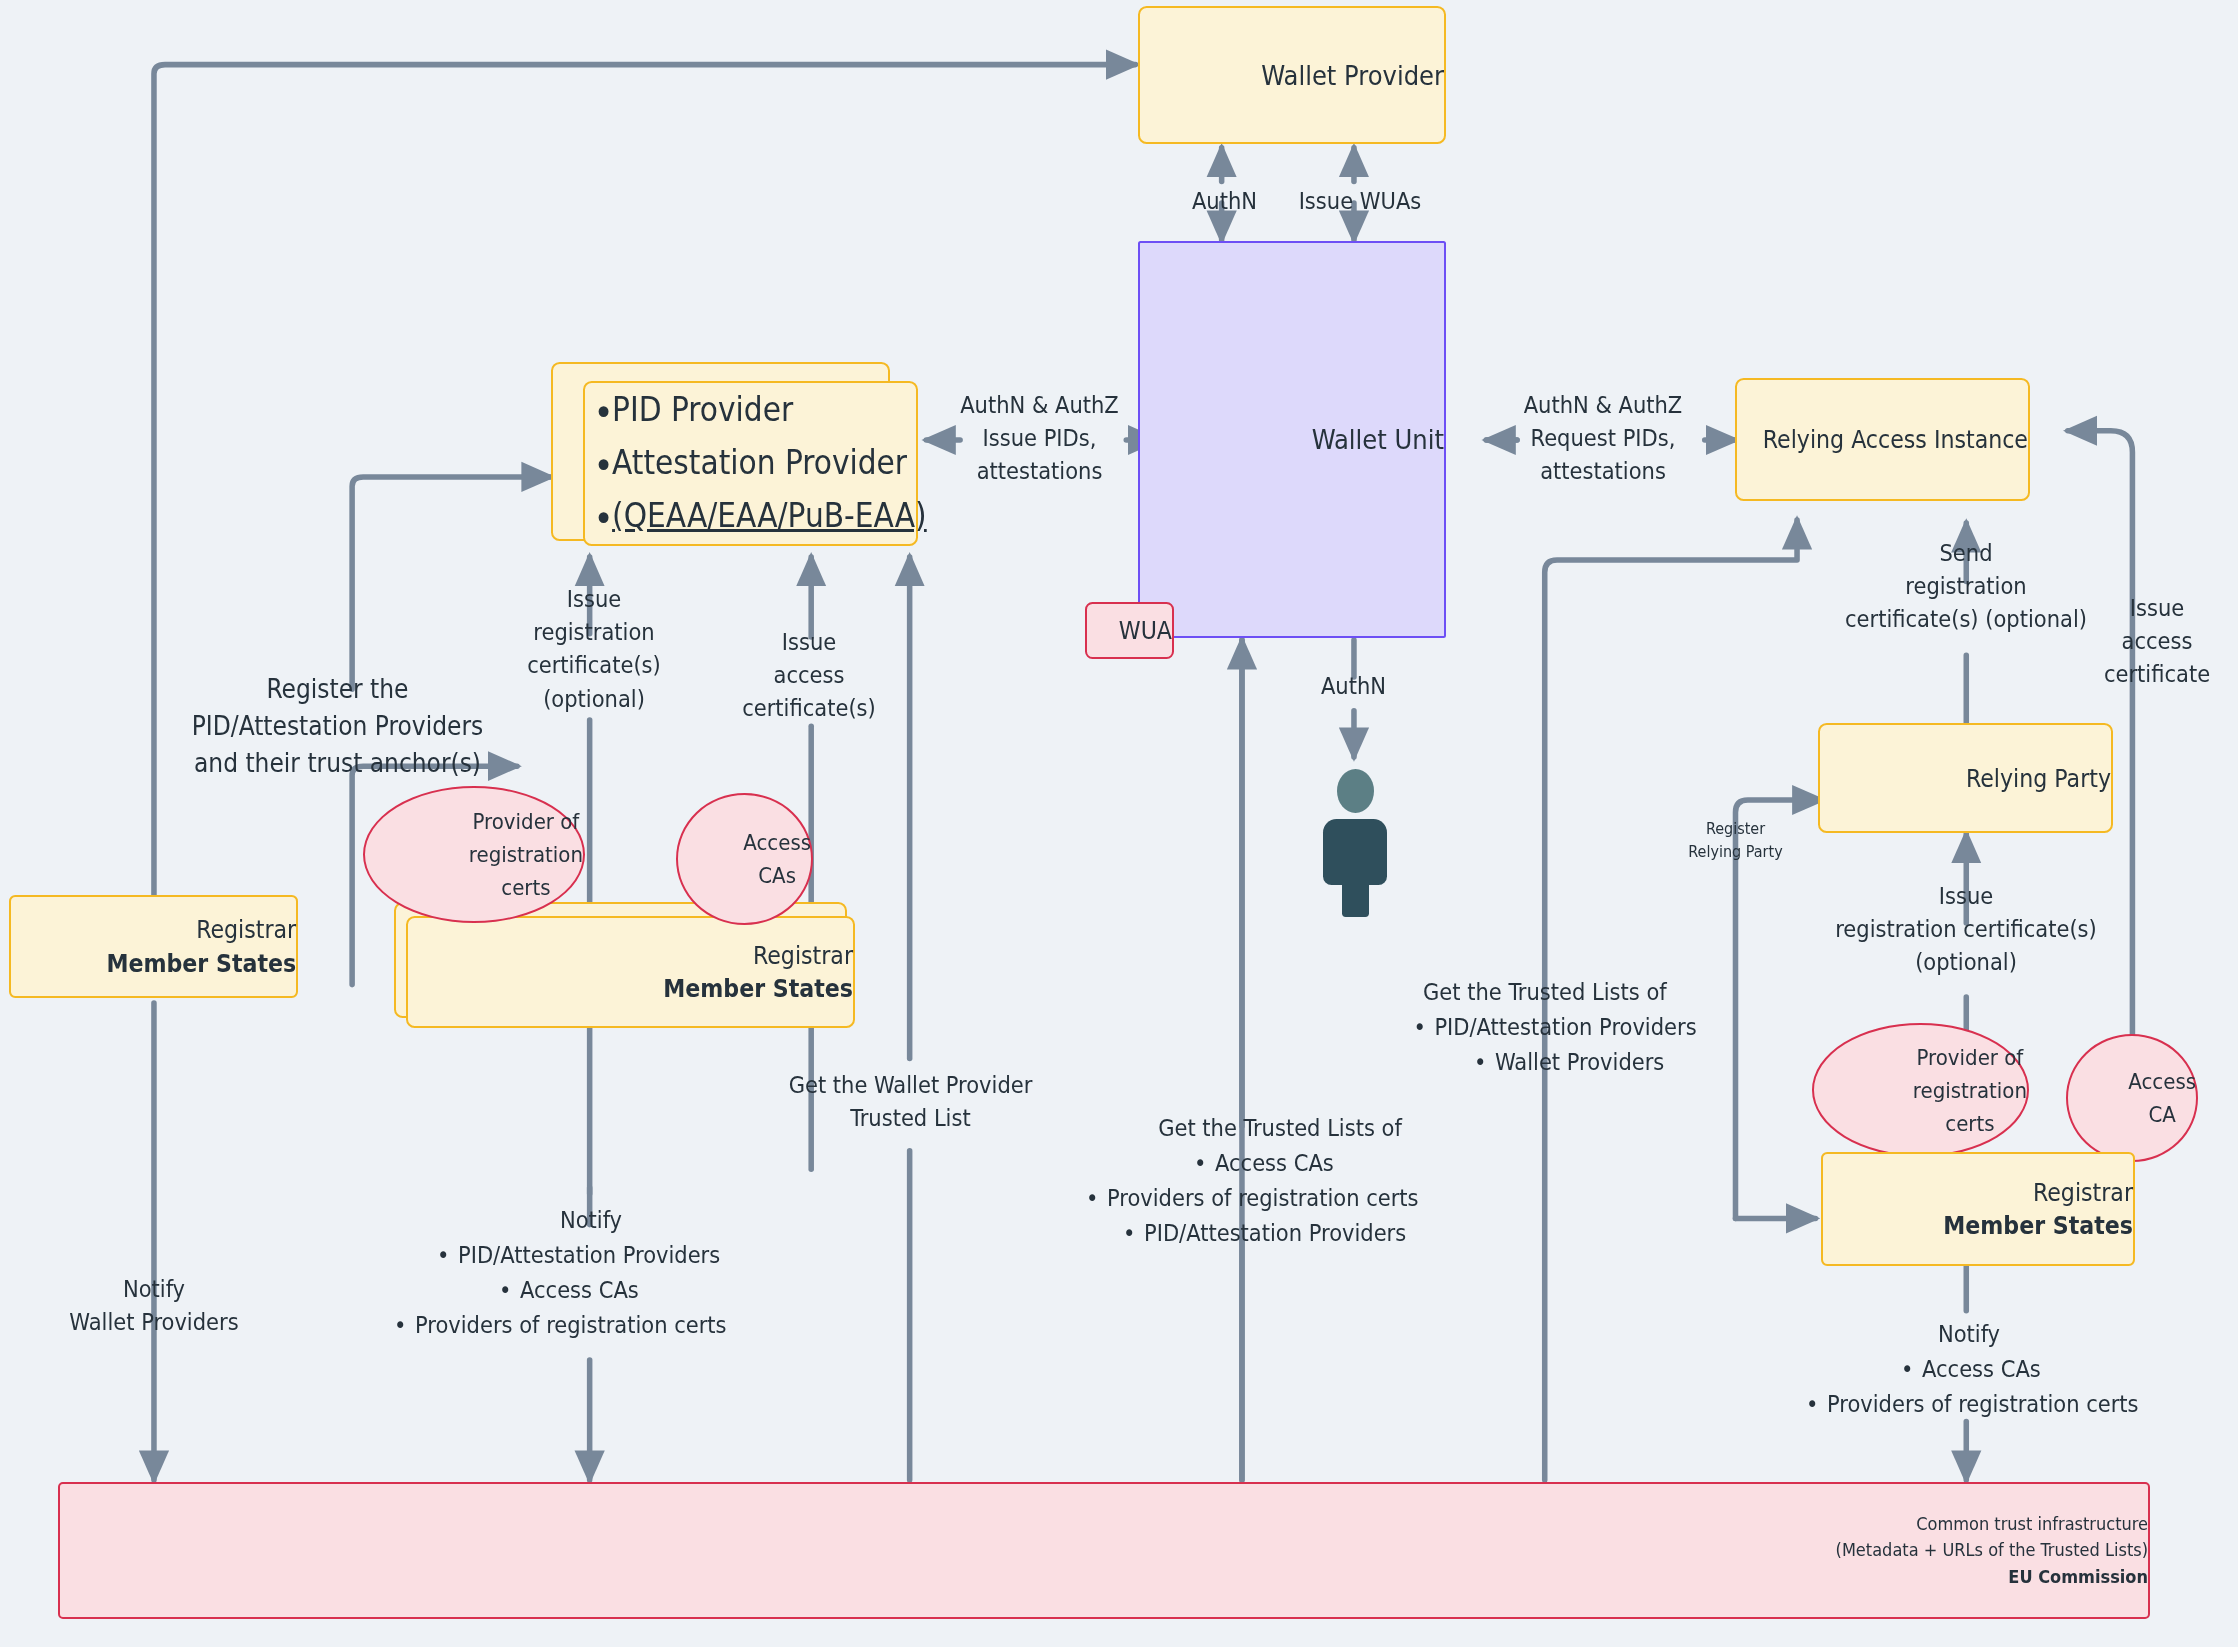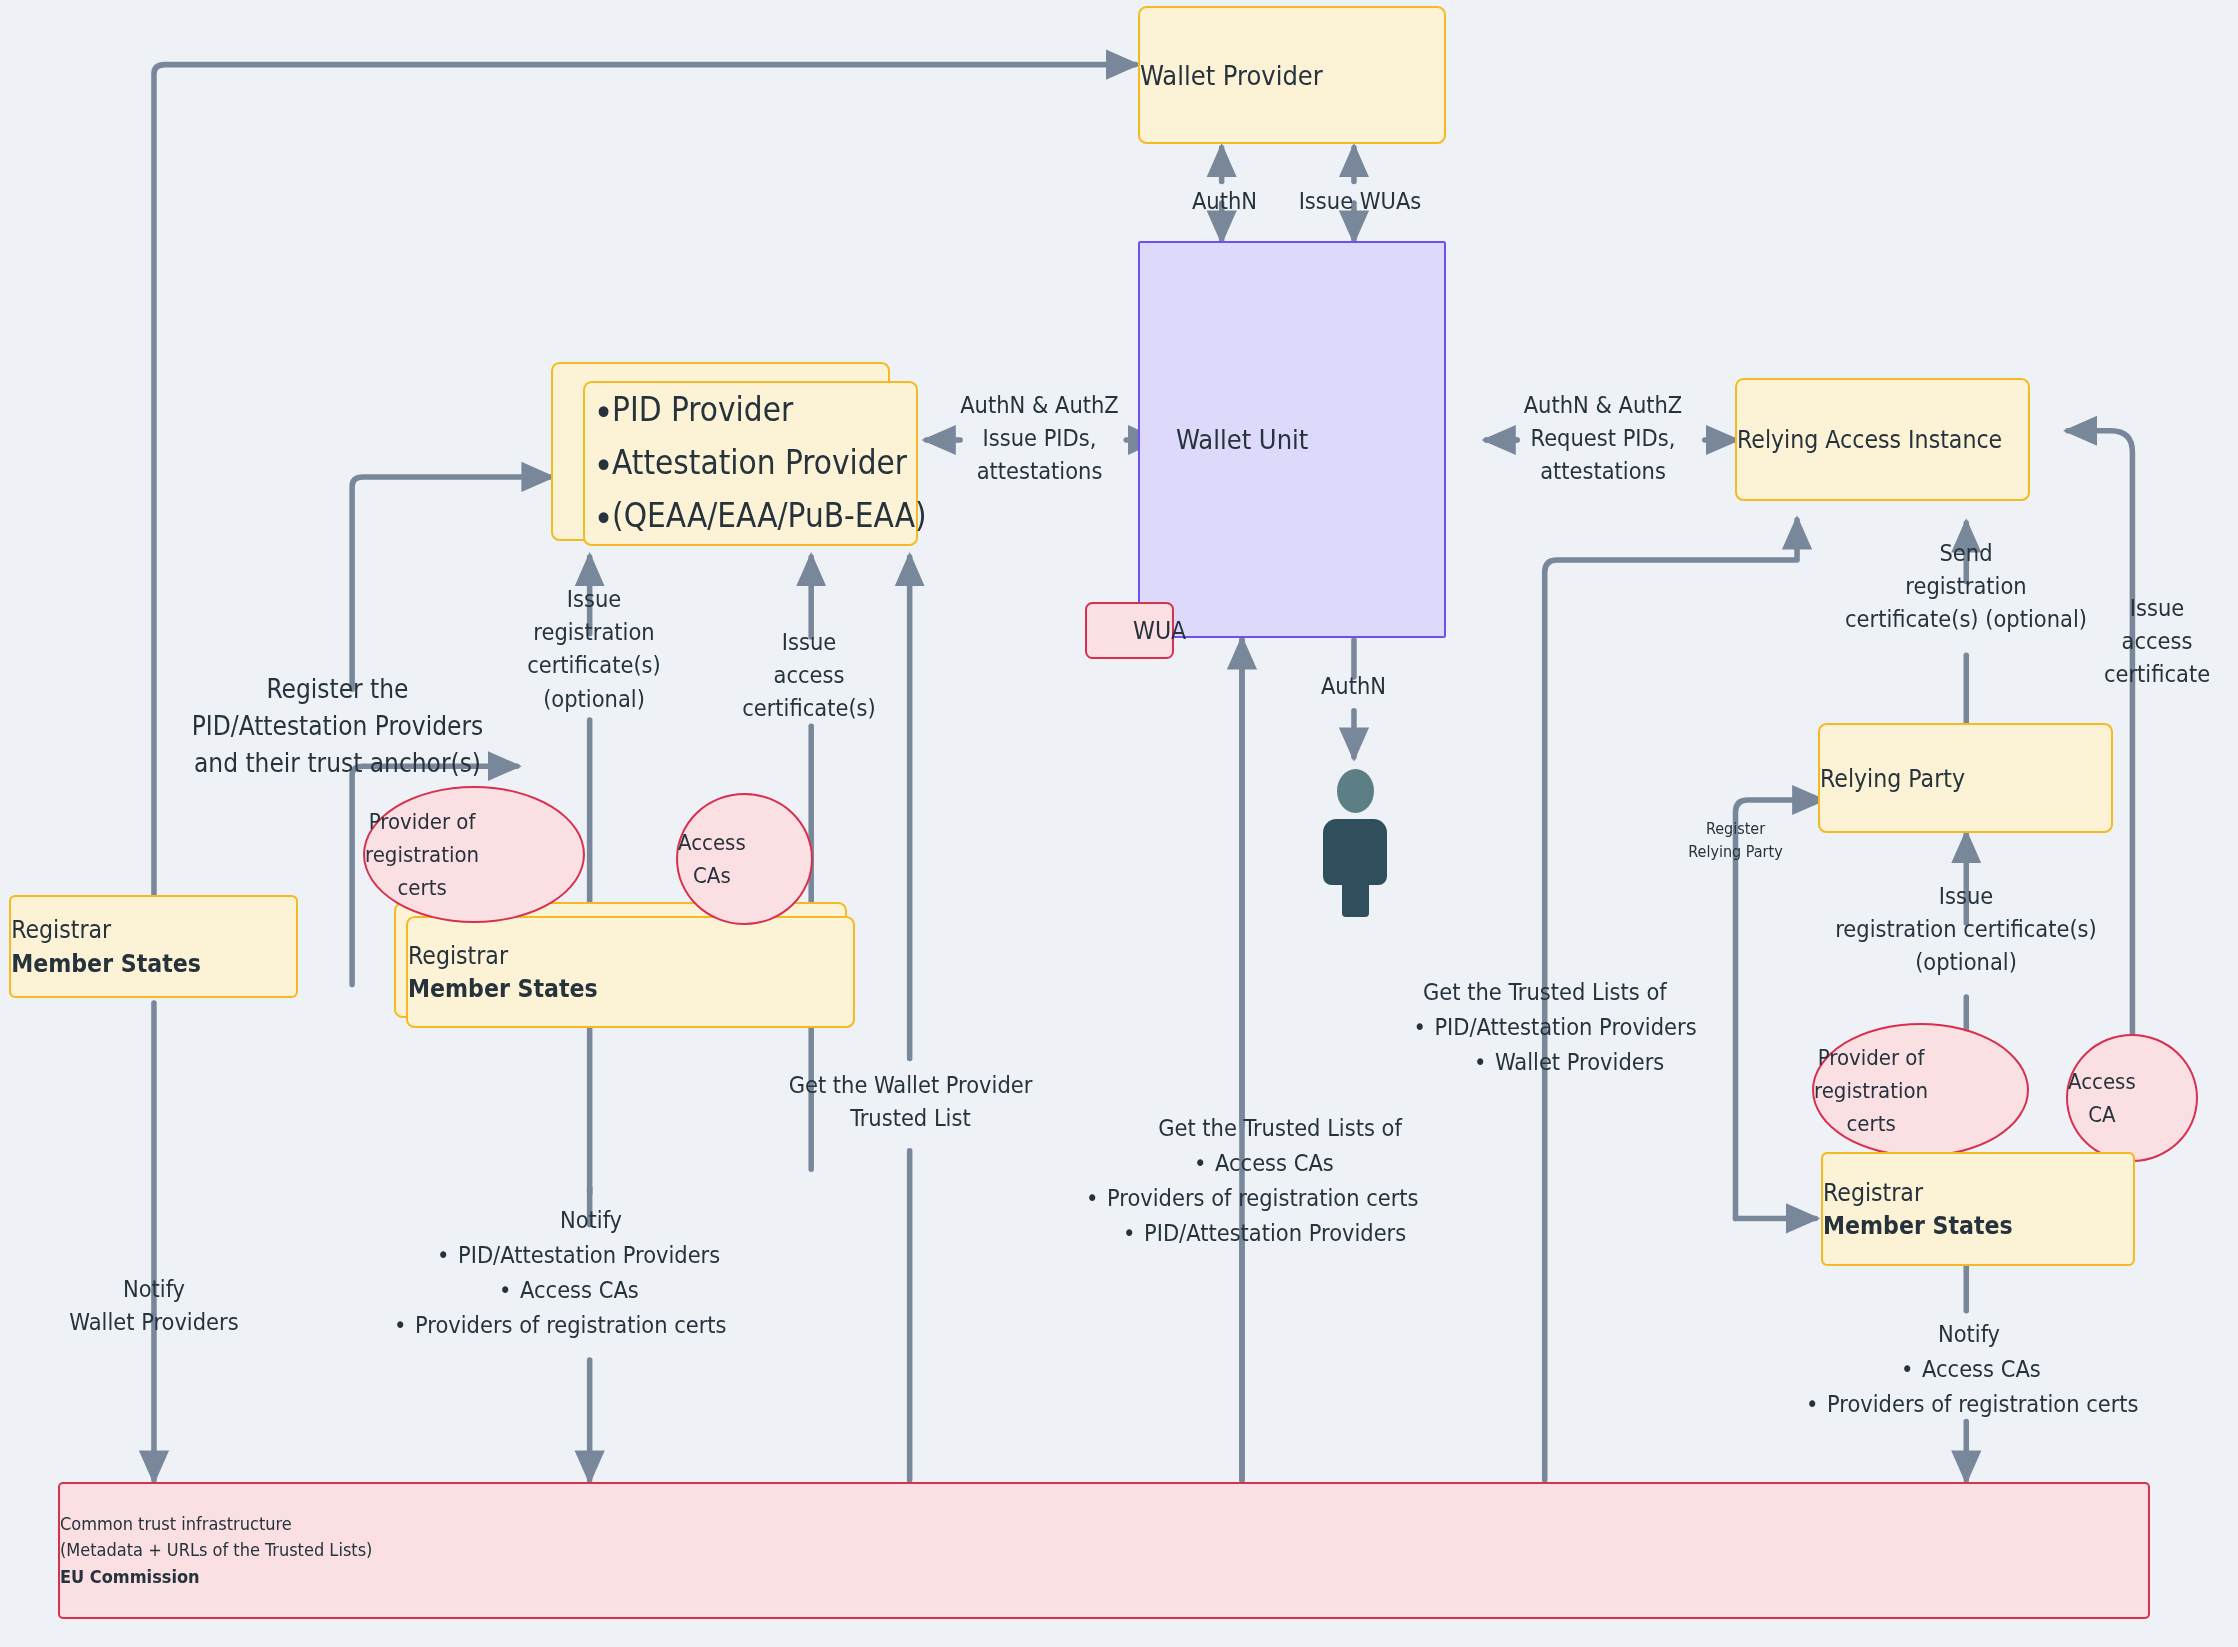--- a/index.html
+++ b/index.html
@@ -1,21 +1,21 @@
 <!DOCTYPE html>
 <html style="font-size:9.8px"><head>
 <meta charset="utf-8">
 <style>
   html,body{margin:0;padding:0;background:#eef2f6;}
   body{font-family:"DejaVu Sans Condensed","Liberation Sans",sans-serif;}
   #stage{position:relative;width:2239px;height:1648px;background:#eef2f6;overflow:hidden;}
   #wires{position:absolute;inset:0;width:2239px;height:1648px;}
 
   .node{position:absolute;box-sizing:border-box;display:flex;flex-direction:column;
-        align-items:flex-start;justify-content:center;text-align:center;color:#26323c;}
+        align-items:flex-end;justify-content:center;text-align:center;color:#26323c;}
   .box{background:#fcf3d7;border:2.5px solid #f5b922;border-radius:8.6px;}
   .box.sharp{border-radius:6.2px;}
   .stackback{background:#fcf3d7;border:2.5px solid #f5b922;border-radius:8.6px;}
   .wallet-unit{background:#ddd9fb;border:2.5px solid #6d4ff5;border-radius:2.5px;padding-left:36px;}
   .pinkbox{background:#fadfe3;border:2.5px solid #d8304f;border-radius:7.4px;}
   .bigpink{background:#fadfe3;border:2.5px solid #d8304f;border-radius:4.9px;}
   .ellipse{background:#fadfe3;border:2.5px solid #d8304f;border-radius:50%;}
 
   .label{position:absolute;color:#26323c;text-align:center;line-height:1.42;white-space:pre-line;}
   .bold{font-weight:bold;}
@@ -114,21 +114,21 @@
 
   <div class="node pinkbox" style="left:1085px;top:602px;width:89px;height:57px;font-size:24.6px;padding-left:46px;">
     <span>WUA</span>
   </div>
 
   <div class="stackback" style="position:absolute;left:551px;top:362px;width:335px;height:175px;"></div>
   <div class="node box" style="left:583px;top:381px;width:335px;height:165px;align-items:flex-start;justify-content:center;">
     <ul class="bul" style="font-size:33px;line-height:1.6;">
       <li>PID Provider</li>
       <li>Attestation Provider</li>
-      <li style="padding-left:23.4px;list-style:none;">(QEAA/EAA/PuB-EAA)</li>
+      <li style="padding-left:23.4px;list-style:none;text-decoration:underline;">(QEAA/EAA/PuB-EAA)</li>
     </ul>
   </div>
 
   <div class="node box sharp" style="left:9.2px;top:895px;width:289px;height:103px;font-size:24.6px;line-height:1.35;">
     <span>Registrar</span>
     <span class="bold">Member States</span>
   </div>
 
   <div class="stackback" style="position:absolute;left:394px;top:902px;width:449px;height:112px;"></div>
   <div class="node box" style="left:406px;top:916px;width:449px;height:112px;font-size:24.6px;line-height:1.35;">

